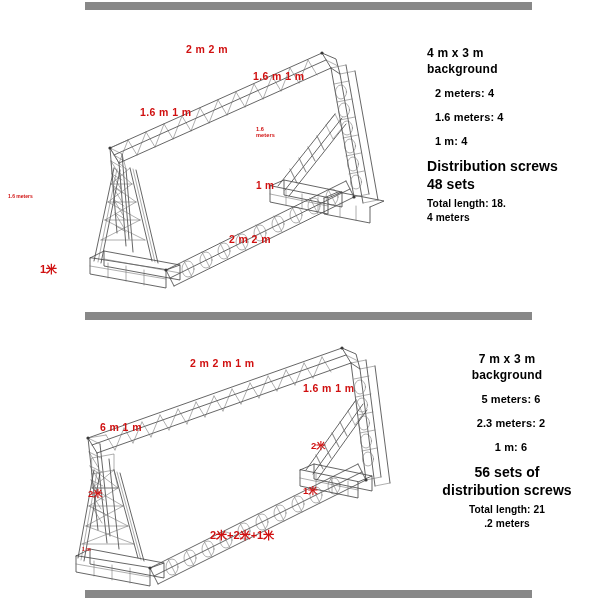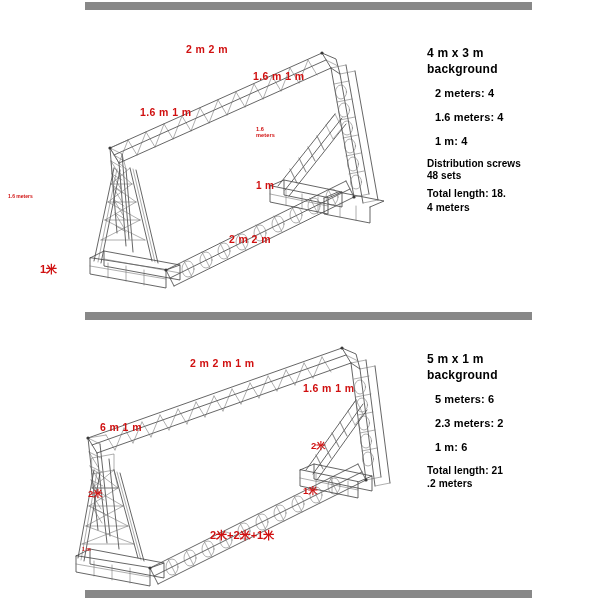--- a/index.html
+++ b/index.html
@@ -34,21 +34,21 @@
   .divider.middle { top: 312px; }
   .divider.bottom { top: 590px; }
 
   
   .panel {
     position: absolute;
     left: 0;
     width: 600px;
   }
   .panel-top    { top: 18px;  height: 290px; }
-  .panel-bottom { top: 330px; height: 260px; }
+  .panel-bottom { top: 330px; height: 260px; text-align: center; }
 
   .diagram-area {
     position: absolute;
     left: 70px;
     top: 0;
     width: 330px;
     height: 100%;
   }
 
   
@@ -71,21 +71,21 @@
   }
   .spec-line {
     font-size: 11px;
     font-weight: bold;
     letter-spacing: 0.1px;
     margin-bottom: 12px;
     padding-left: 8px;
   }
   .spec-line.tight { margin-bottom: 11px; }
   .spec-note {
-    font-size: 10px;
+    font-size: 14px;
     font-weight: bold;
     line-height: 1.28;
     letter-spacing: 0.05px;
     margin-top: 2px;
     margin-bottom: 4px;
     white-space: pre-line;
   }
   .spec-total {
     font-size: 10.2px;
     font-weight: bold;
@@ -470,23 +470,25 @@
     <div class="lbl lg" style="left:190px; top:27px;">2 m 2 m 1 m</div>
     <div class="lbl lg" style="left:303px; top:52px;">1.6 m 1 m</div>
     <div class="lbl lg" style="left:100px; top:91px;">6 m 1 m</div>
     <div class="lbl cjk-sm" style="left:311px; top:110px;">2米</div>
     <div class="lbl cjk-sm" style="left:88px;  top:158px;">2米</div>
     <div class="lbl cjk-sm" style="left:303px; top:155px;">1米</div>
     <div class="lbl cjk" style="left:210px; top:198px;">2米+2米+1米</div>
     <div class="lbl xs" style="left:82px;  top:216px;">1 m</div>
 
     <div class="spec-block spec-bottom">
-      <div class="spec-title">5 m x 1 m
+      <div class="spec-title">7 m x 3 m
 background</div>
       <div class="spec-line">5 meters: 6</div>
       <div class="spec-line">2.3 meters: 2</div>
       <div class="spec-line tight">1 m: 6</div>
+      <div class="spec-note">56 sets of
+distribution screws</div>
       <div class="spec-total">Total length: 21
 .2 meters</div>
     </div>
   </div>
 
 </div>
 
 </body></html>

